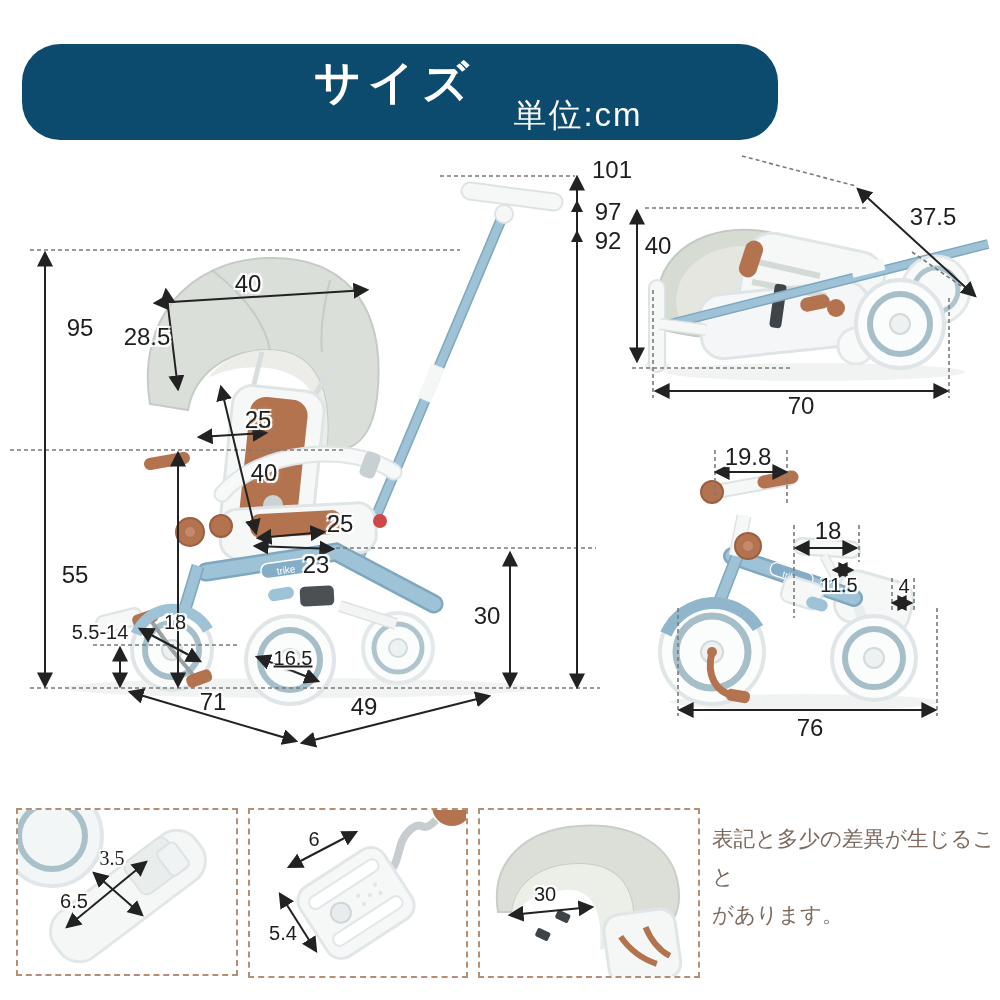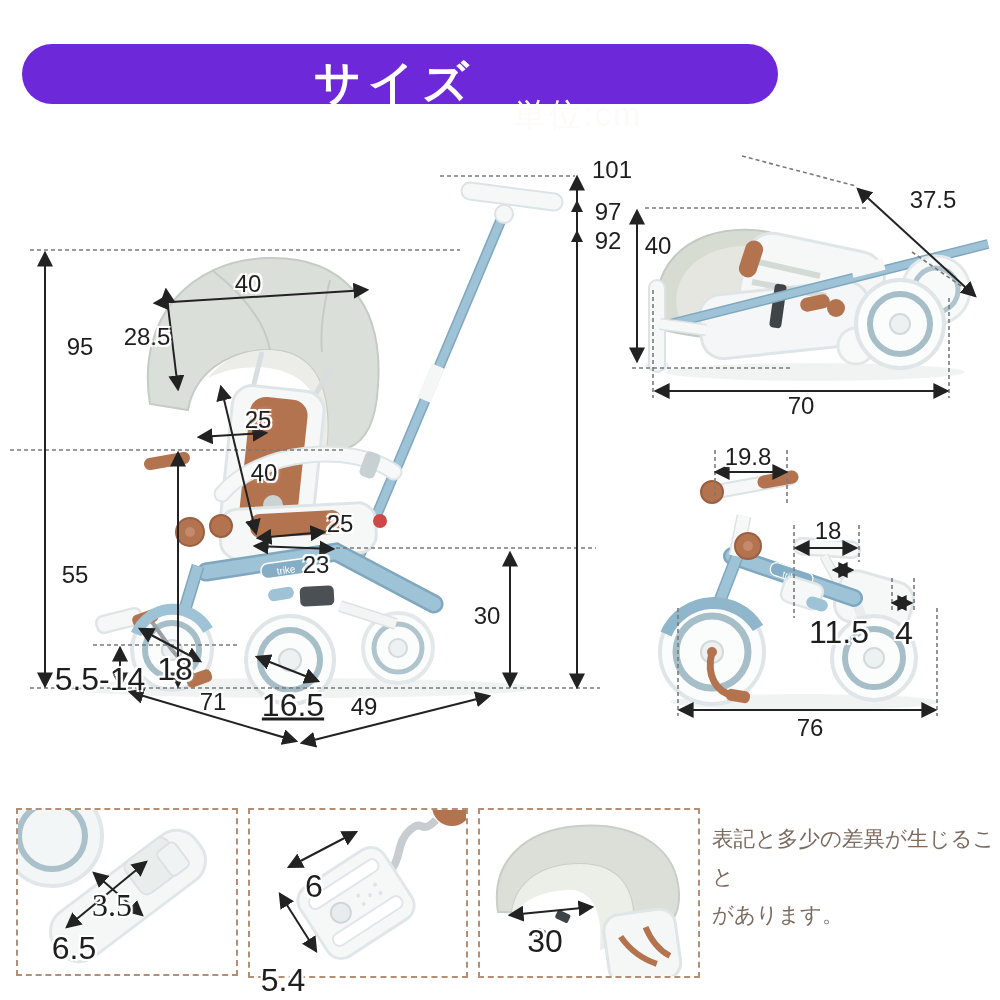--- a/index.html
+++ b/index.html
@@ -1,26 +1,26 @@
 <!DOCTYPE html>
 <html><head>
 <meta charset="utf-8">
 <style>
   html,body{margin:0;padding:0;background:#fff;}
   .page{position:relative;width:1000px;height:1000px;background:#ffffff;overflow:hidden;
         font-family:"Liberation Sans","DejaVu Sans",sans-serif;}
-  .banner{position:absolute;left:22px;top:44px;width:756px;height:60px;border-radius:38px;background:#6d28d9;}
+  .banner{position:absolute;left:22px;top:44px;width:756px;height:96px;border-radius:38px;background:#0c4a6e;}
   .banner-title{position:absolute;left:373px;top:39px;transform:translate(-50%,-50%);
         font-size:46px;font-weight:bold;color:#ffffff;letter-spacing:7px;white-space:nowrap;}
   .banner-unit{position:absolute;left:556px;top:43px;transform:translate(-50%,-50%);
         font-size:33px;color:#fdfbf9;letter-spacing:2px;white-space:nowrap;margin-top:28px;}
   svg.art{position:absolute;left:0;top:0;z-index:1;}
   .dim{position:absolute;transform:translate(-50%,-50%);font-size:24px;color:#1e1e1e;white-space:nowrap;z-index:6;
        text-shadow:-2px -2px 0 #fff,2px -2px 0 #fff,-2px 2px 0 #fff,2px 2px 0 #fff,0 0 5px #fff;}
-  .dim.sm{font-size:32px;margin-top:47px;}
+  .dim.sm{font-size:20px;}
   .dbox{position:absolute;border:2px dashed #b58e76;z-index:4;}
   .note{position:absolute;left:712px;top:820px;width:288px;color:#7d6a5f;font-size:21.5px;line-height:38px;z-index:6;}
   .dash{stroke:#7a7a7a;stroke-width:1.6;stroke-dasharray:4 3;fill:none;}
   .dl{stroke:#222;stroke-width:2;fill:none;}
 </style>
 </head>
 <body>
 
 <div class="page">
 
@@ -269,37 +269,37 @@
     </g>
   </svg>
 
   <div class="dbox" style="left:16px;top:808px;width:218px;height:164px;"></div>
   <div class="dbox" style="left:248px;top:808px;width:216px;height:166px;"></div>
   <div class="dbox" style="left:478px;top:808px;width:218px;height:166px;"></div>
 
   <span class="dim" style="left:612px;top:170px;">101</span>
   <span class="dim" style="left:608px;top:212px;">97</span>
   <span class="dim" style="left:608px;top:241px;">92</span>
-  <span class="dim" style="left:80px;top:347px;">95</span>
+  <span class="dim" style="left:80px;top:328px;">95</span>
   <span class="dim" style="left:248px;top:284px;">40</span>
   <span class="dim" style="left:147px;top:337px;">28.5</span>
   <span class="dim" style="left:258px;top:420px;">25</span>
   <span class="dim" style="left:264px;top:473px;">40</span>
   <span class="dim" style="left:340px;top:524px;">25</span>
   <span class="dim" style="left:316px;top:565px;">23</span>
   <span class="dim" style="left:75px;top:575px;">55</span>
   <span class="dim sm" style="left:100px;top:632px;text-align:center;">5.5-14</span>
   <span class="dim sm" style="left:175px;top:622px;">18</span>
   <span class="dim sm" style="left:293px;top:658px;text-decoration:underline;">16.5</span>
   <span class="dim" style="left:213px;top:702px;">71</span>
   <span class="dim" style="left:364px;top:707px;">49</span>
   <span class="dim" style="left:487px;top:616px;">30</span>
 
   <span class="dim" style="left:658px;top:246px;">40</span>
-  <span class="dim" style="left:933px;top:200px;">37.5</span>
+  <span class="dim" style="left:933px;top:217px;">37.5</span>
   <span class="dim" style="left:801px;top:406px;">70</span>
 
   <span class="dim" style="left:748px;top:457px;">19.8</span>
   <span class="dim" style="left:828px;top:531px;">18</span>
   <span class="dim sm" style="left:839px;top:585px;">11.5</span>
   <span class="dim sm" style="left:904px;top:586px;">4</span>
   <span class="dim" style="left:810px;top:728px;">76</span>
 
   <span class="dim sm" style="left:112px;top:858px;font-family:Liberation Serif, serif;">3.5</span>
   <span class="dim sm" style="left:74px;top:901px;">6.5</span>

